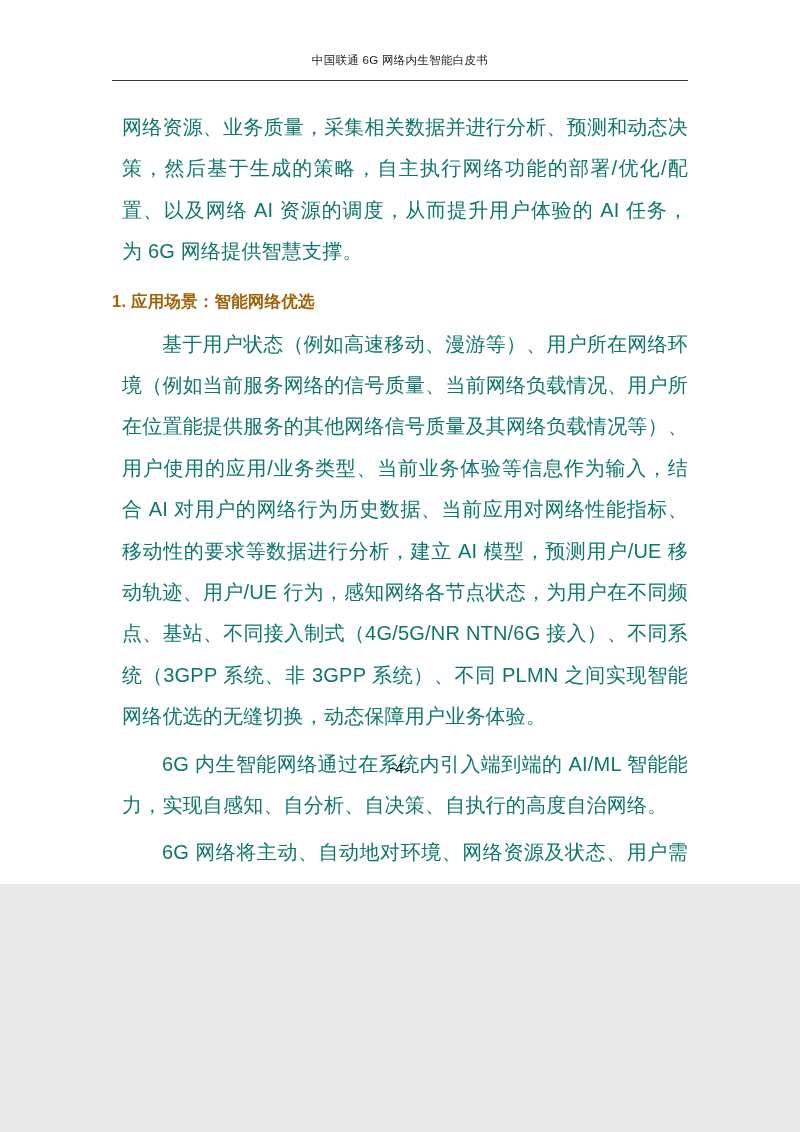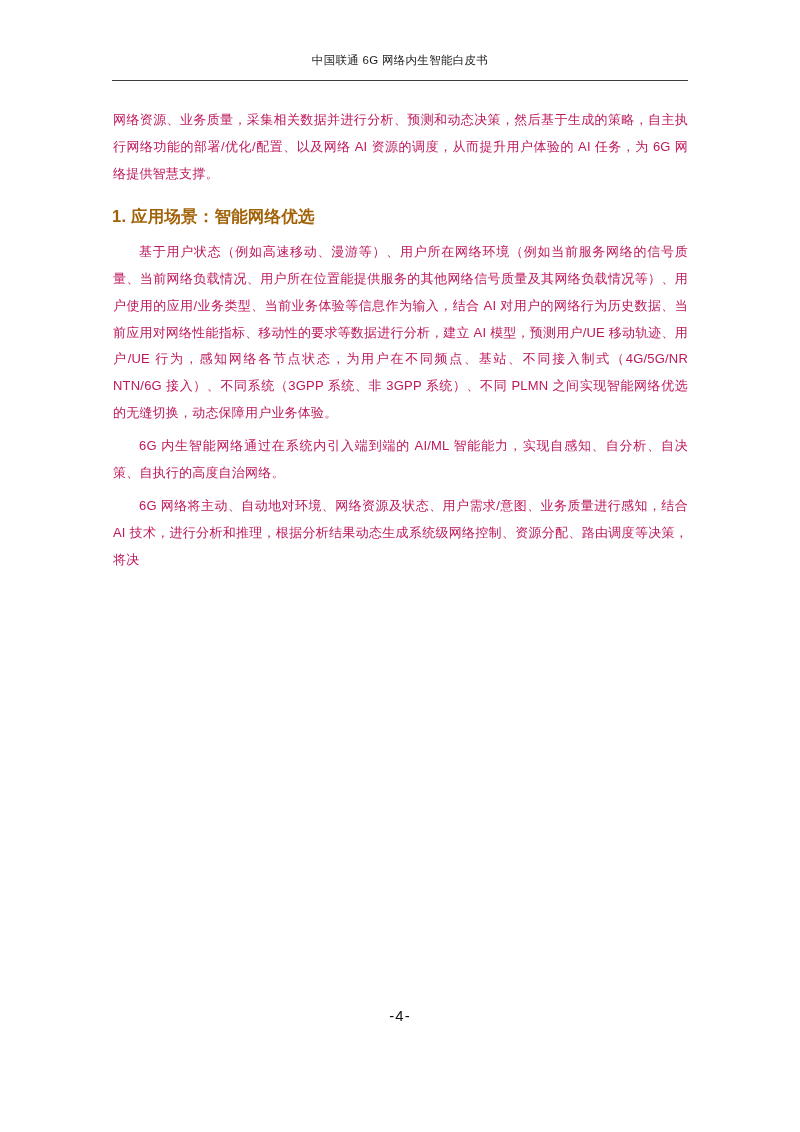--- a/index.html
+++ b/index.html
@@ -5,21 +5,21 @@
   html, body {
     margin: 0;
     padding: 0;
     background: #e9e9e9;
   }
   body {
     font-family: "Liberation Sans", "DejaVu Sans", sans-serif;
   }
   .page {
     width: 800px;
-    height: 1132px;
+    height: 884px;
     background: #ffffff;
     position: relative;
     box-sizing: border-box;
     margin: 0 auto;
     overflow: hidden;
   }
   .page-inner {
     padding: 0 112px;
     box-sizing: border-box;
     height: 100%;
@@ -37,24 +37,24 @@
   }
   .header-rule {
     border: 0;
     border-top: 1px solid #3c3c3c;
     margin: 12px 0 0 0;
   }
   .content {
     padding-top: 26px;
   }
   p.body-text {
-    font-size: 13px;
-    color: #be185d;
+    font-size: 20px;
+    color: #0f766e;
     line-height: 2.07;
-    margin: 0 0 6px 1px;
+    margin: 0 0 6px 10px;
     text-align: justify;
     text-justify: inter-character;
     letter-spacing: 0.2px;
   }
   p.indent {
     text-indent: 2em;
   }
   h2.section-heading {
     font-size: 16.5px;
     font-weight: bold;

